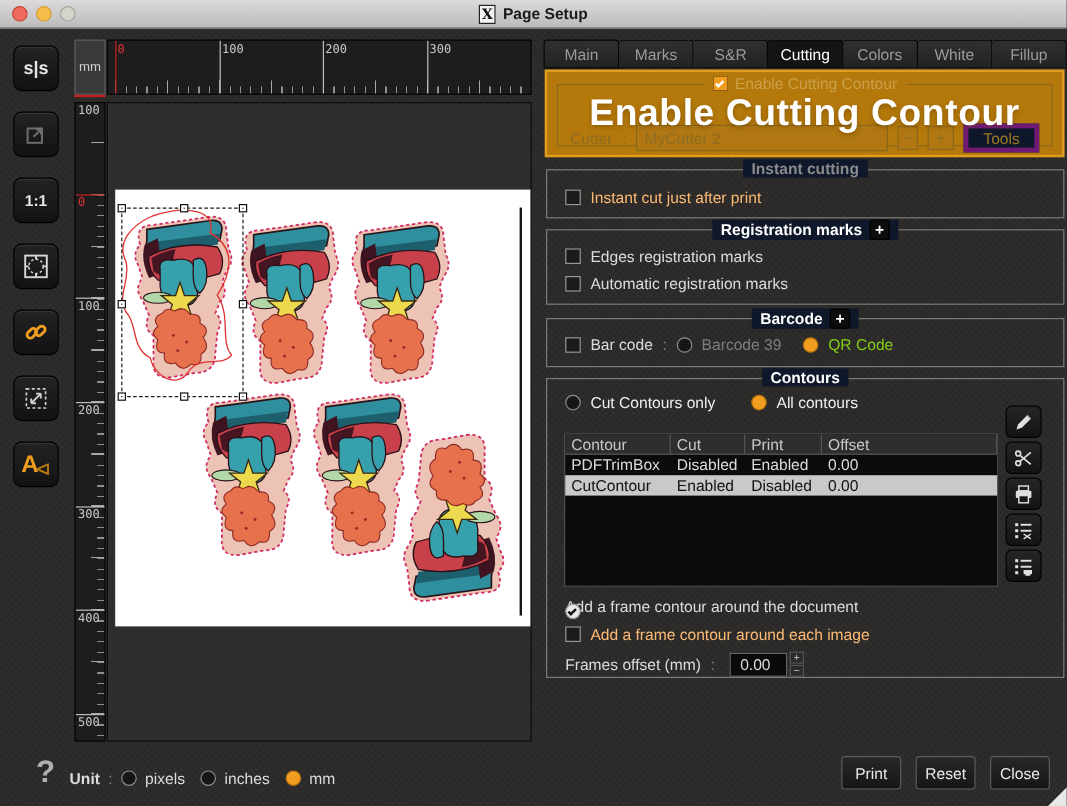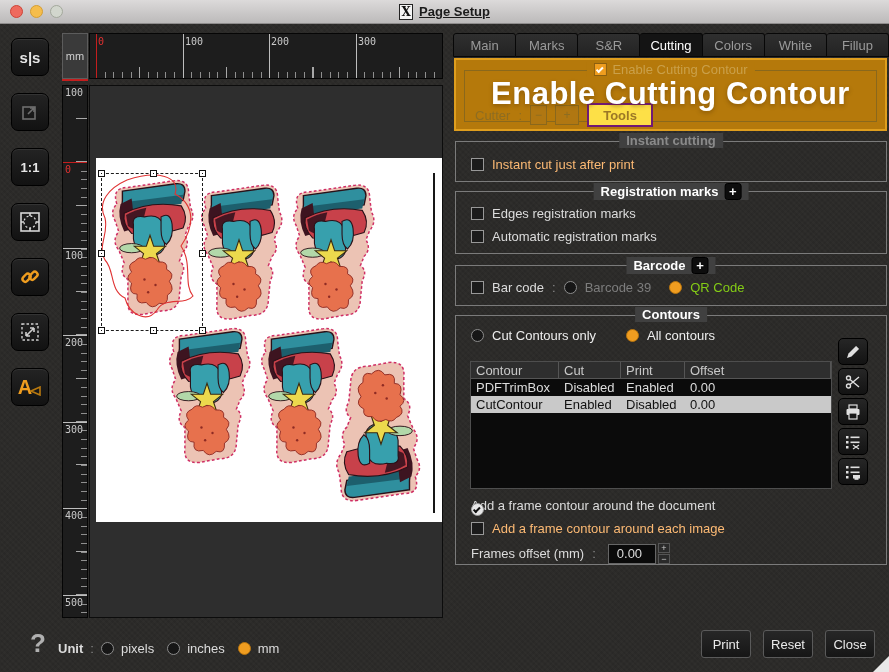--- a/index.html
+++ b/index.html
@@ -20,21 +20,21 @@
     background:linear-gradient(#dcdada,#bcbaba); border-bottom:1px solid #8e8c8c;
     display:flex; align-items:center; justify-content:center; }
   .light { position:absolute; top:5px; width:13px; height:13px; border-radius:50%; }
   .light.close { left:10px; background:#ee6a5e; border:1px solid #ce4437; }
   .light.min   { left:30px; background:#f5bd4c; border:1px solid #d59e33; }
   .light.zoom  { left:50px; background:#d2d6cd; border:1px solid #a3a89c; }
   .title-wrap { display:flex; align-items:center; gap:6px; }
   .xicon { width:14px; height:16px; background:#f4f4f4; border:1px solid #222;
     color:#111; font-family:"DejaVu Serif",serif; font-size:12px; font-weight:bold;
     display:flex; align-items:center; justify-content:center; }
-  .wtitle { font-size:13px; color:#1b1b1b; font-weight:bold;text-decoration:underline;}
+  .wtitle { font-size:13px; color:#1b1b1b; font-weight:bold;}
 
   
   .toolbtn { position:absolute; left:11px; width:38px; height:38px; border-radius:7px;
     background:linear-gradient(#232323,#121212); border:1px solid #000;
     box-shadow:inset 0 1px 0 rgba(255,255,255,0.08);
     display:flex; align-items:center; justify-content:center;
     color:#e6e6e6; font-weight:bold; }
   .toolbtn.dim { color:#6f6f6f; }
   .help-q { position:absolute; left:30px; top:628px; font-size:26px; font-weight:bold; color:#b0b0b0; }
 
@@ -90,29 +90,29 @@
     border:1px solid #8a681c; }
   .banner-legend { position:absolute; left:50%; transform:translateX(-50%); top:-9px;
     background:#b5790b; padding:0 7px; display:flex; align-items:center; gap:6px;
     font-size:13px; color:#caa04a; white-space:nowrap; }
   .cutter-row { position:absolute; left:10px; top:32px; right:10px; display:flex;
     align-items:center; gap:8px; color:#8d6d22; font-size:13px; }
   .combo { width:222px; height:22px; background:#b07712; border:1px solid #8a681c;
     display:flex; align-items:center; padding:0 6px; color:#8d6d22; }
   .mini-ob { height:20px; background:#b07712; border:1px solid #8a681c; color:#8d6d22;
     display:flex; align-items:center; justify-content:center; font-size:12px; }
-  .tools-btn { width:66px; height:24px; background:#fde047; border:2px solid #701a75;
-    color:#9c7826; display:flex; align-items:center; justify-content:center; font-size:13px;font-weight:bold; }
+  .tools-btn { width:66px; height:24px; background:#0f172a; border:4px solid #701a75;
+    color:#9c7826; display:flex; align-items:center; justify-content:center; font-size:13px; }
   .overlay-big { position:absolute; left:0; right:0; top:16px; text-align:center;
     font-size:31px; font-weight:bold; color:#ffffff;
     text-shadow:0 2px 4px rgba(90,55,0,0.45); letter-spacing:0.5px; }
 
   .group { position:absolute; left:455px; width:432px; border:1px solid #7b7b7b; }
   .legend { position:absolute; left:50%; transform:translateX(-50%); top:-9px;
-    background:#404040; padding:0 7px; font-size:13px; font-weight:bold; color:#fff;
+    background:#0f172a; padding:0 7px; font-size:13px; font-weight:bold; color:#fff;
     white-space:nowrap; display:flex; align-items:center; gap:6px; }
   .legend.gray { color:#8a8a8a; }
   .plusbtn { width:17px; height:17px; background:#0d0d0d; border:1px solid #000;
     border-radius:3px; color:#fff; font-weight:bold; font-size:13px;
     display:flex; align-items:center; justify-content:center; }
 
   .cbrow { position:absolute; display:flex; align-items:center; gap:8px; font-size:13px; color:#dcdcdc; }
   .cbrow.dim { color:#fdba74; }
   .cb { width:13px; height:13px; background:#1b1b1b; border:1px solid #989898; flex:0 0 auto;
     display:flex; align-items:center; justify-content:center; }
@@ -312,20 +312,23 @@
   <div class="banner-group">
     <div class="banner-legend">
       <span class="cb orange">
           <span class="check"></span>
         </span>
       <span>Enable Cutting Contour</span>
     </div>
     <div class="cutter-row">
       <span>Cutter</span>
       <span>:</span>
+      <div class="combo">
+        <span>MyCutter 2</span>
+      </div>
       <div class="mini-ob" style="width:17px">−</div>
       <div class="mini-ob" style="width:24px">+</div>
       <div class="tools-btn">Tools</div>
     </div>
   </div>
   <div class="overlay-big">Enable Cutting Contour</div>
 </div>
 
 <div class="group" style="top:141px;height:41px">
   <div class="legend gray">Instant cutting</div>

